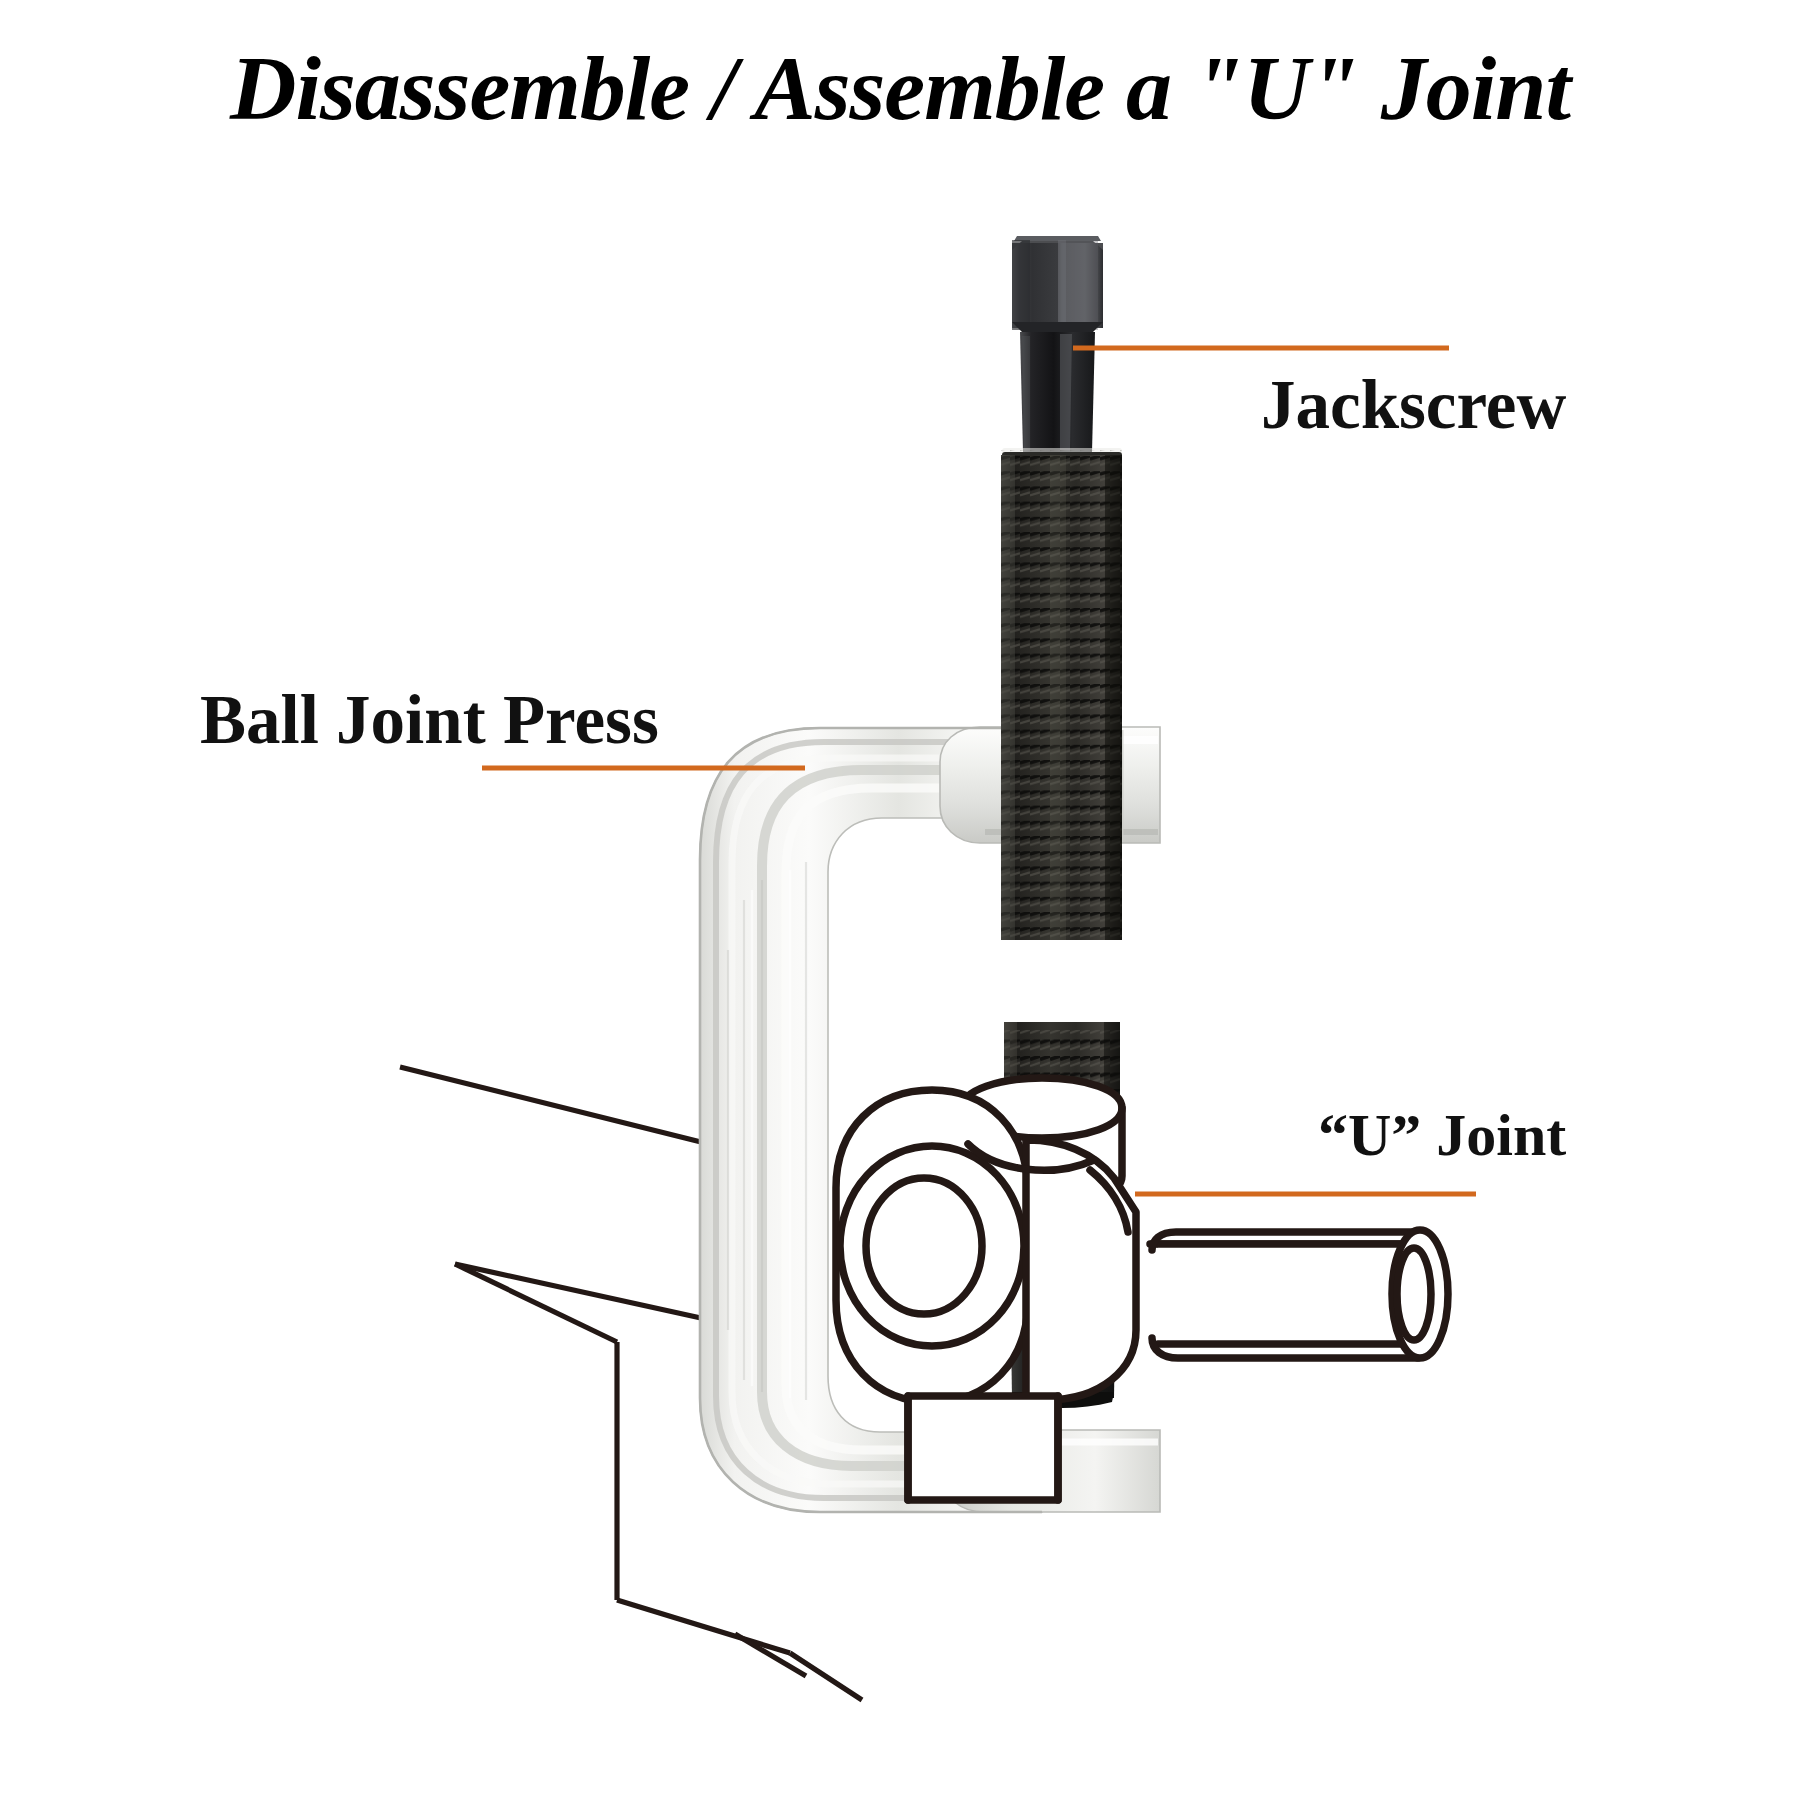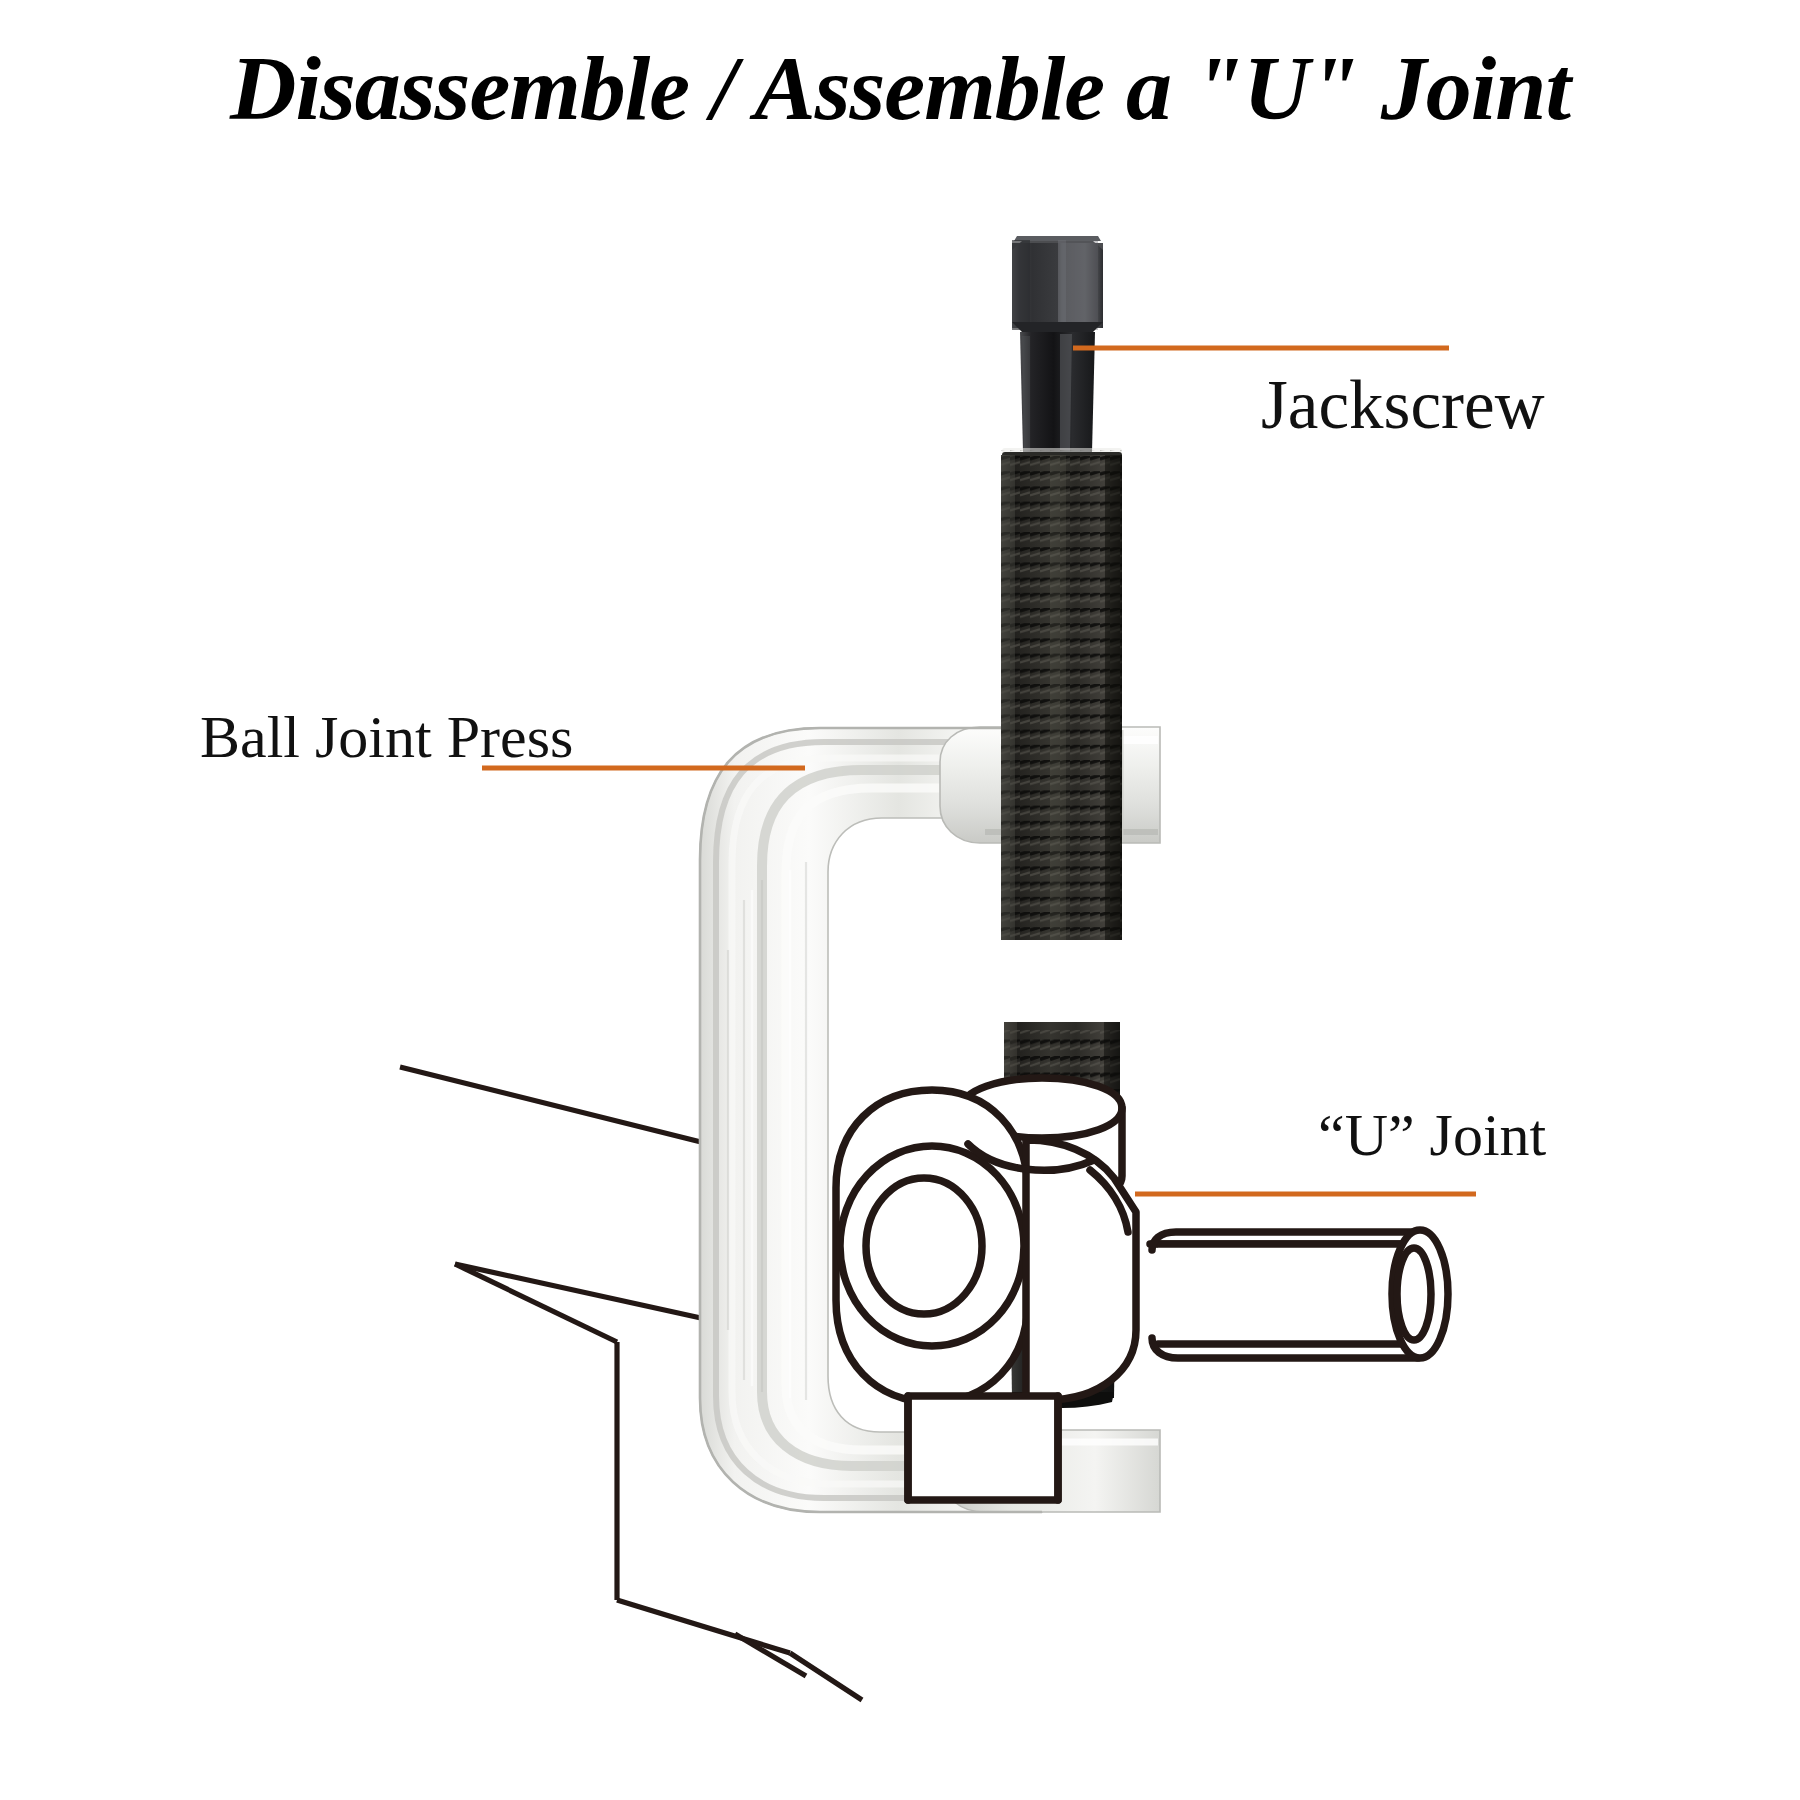--- a/index.html
+++ b/index.html
@@ -28,36 +28,36 @@
     font-style: italic;
     font-size: 92px;
     letter-spacing: -1px;
     color: #000000;
     white-space: nowrap;
     line-height: 1.0;
   }
   .callout-label {
     position: absolute;
     font-family: "Liberation Serif", "DejaVu Serif", serif;
-    font-weight: normal;
+    font-weight: bold;
     font-style: normal;
     color: #111111;
     white-space: nowrap;
     line-height: 1.0;
     text-align: right;
   }
   #label-jackscrew {
     left: 1261px;
     top: 371px;
     font-size: 69px;
   }
   #label-balljointpress {
     left: 200px;
-    top: 707px;
-    font-size: 60px;
+    top: 686px;
+    font-size: 69px;
   }
   #label-ujoint {
     left: 1318px;
     top: 1105px;
     font-size: 60px;
   }
   #art {
     position: absolute;
     left: 0;
     top: 0;

